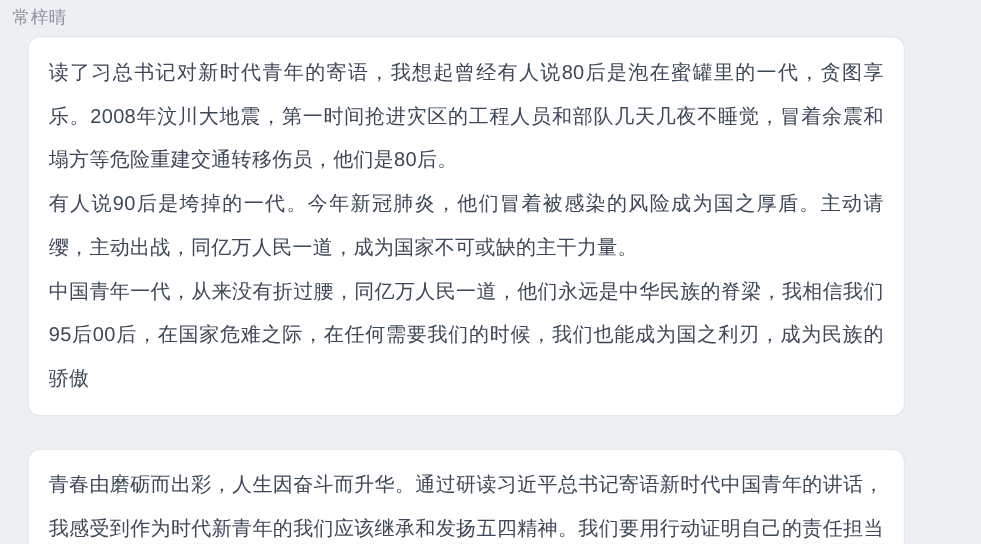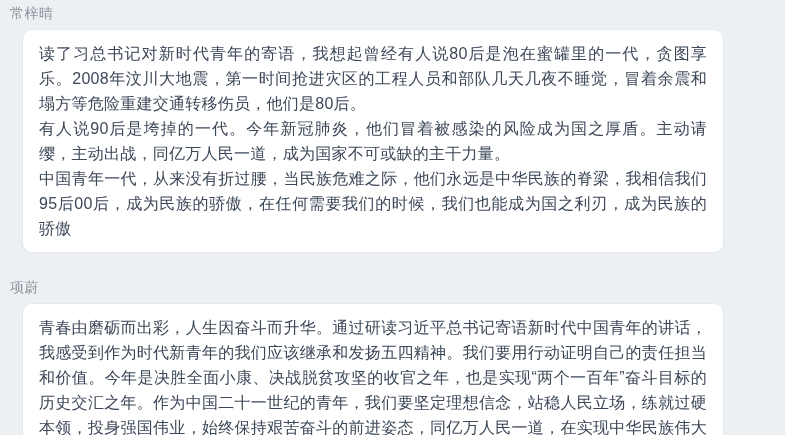--- a/index.html
+++ b/index.html
@@ -29,42 +29,41 @@
     margin-left: 22px;
     margin-right: 15px;
     background: #ffffff;
     border: 1px solid #e4e7eb;
     border-radius: 10px;
     padding: 11px 16px;
   }
   .bubble p {
     margin: 0;
     font-size: 16px;
-    line-height: 25px;
+    line-height: 35px;
     color: #3c4757;
     letter-spacing: 0.25px;
     text-align: justify;
     text-justify: inter-ideograph;
     word-break: break-all;
   }
 </style>
 </head>
 <body>
 
 <div class="chat">
 
   <section class="message">
     <div class="author">常梓晴</div>
     <div class="bubble">
       <p>读了习总书记对新时代青年的寄语，我想起曾经有人说80后是泡在蜜罐里的一代，贪图享乐。2008年汶川大地震，第一时间抢进灾区的工程人员和部队几天几夜不睡觉，冒着余震和塌方等危险重建交通转移伤员，他们是80后。</p>
       <p>有人说90后是垮掉的一代。今年新冠肺炎，他们冒着被感染的风险成为国之厚盾。主动请缨，主动出战，同亿万人民一道，成为国家不可或缺的主干力量。</p>
-      <p>中国青年一代，从来没有折过腰，当民族危难之际，他们永远是中华民族的脊梁，我相信我们95后00后，成为民族的骄傲，在任何需要我们的时候，我们也能成为国之利刃，成为民族的骄傲</p>
+      <p>中国青年一代，从来没有折过腰，同亿万人民一道，他们永远是中华民族的脊梁，我相信我们95后00后，在国家危难之际，在任何需要我们的时候，我们也能成为国之利刃，成为民族的骄傲</p>
     </div>
   </section>
 
   <section class="message">
-    <div class="author">项蔚</div>
     <div class="bubble">
       <p>青春由磨砺而出彩，人生因奋斗而升华。通过研读习近平总书记寄语新时代中国青年的讲话，我感受到作为时代新青年的我们应该继承和发扬五四精神。我们要用行动证明自己的责任担当和价值。今年是决胜全面小康、决战脱贫攻坚的收官之年，也是实现“两个一百年”奋斗目标的历史交汇之年。作为中国二十一世纪的青年，我们要坚定理想信念，站稳人民立场，练就过硬本领，投身强国伟业，始终保持艰苦奋斗的前进姿态，同亿万人民一道，在实现中华民族伟大复兴中国梦的新长征路上奋勇搏击。以青春之我、奋斗之我，为民族复兴铺路架桥！</p>
     </div>
   </section>
 
 </div>
 
 </body></html>

